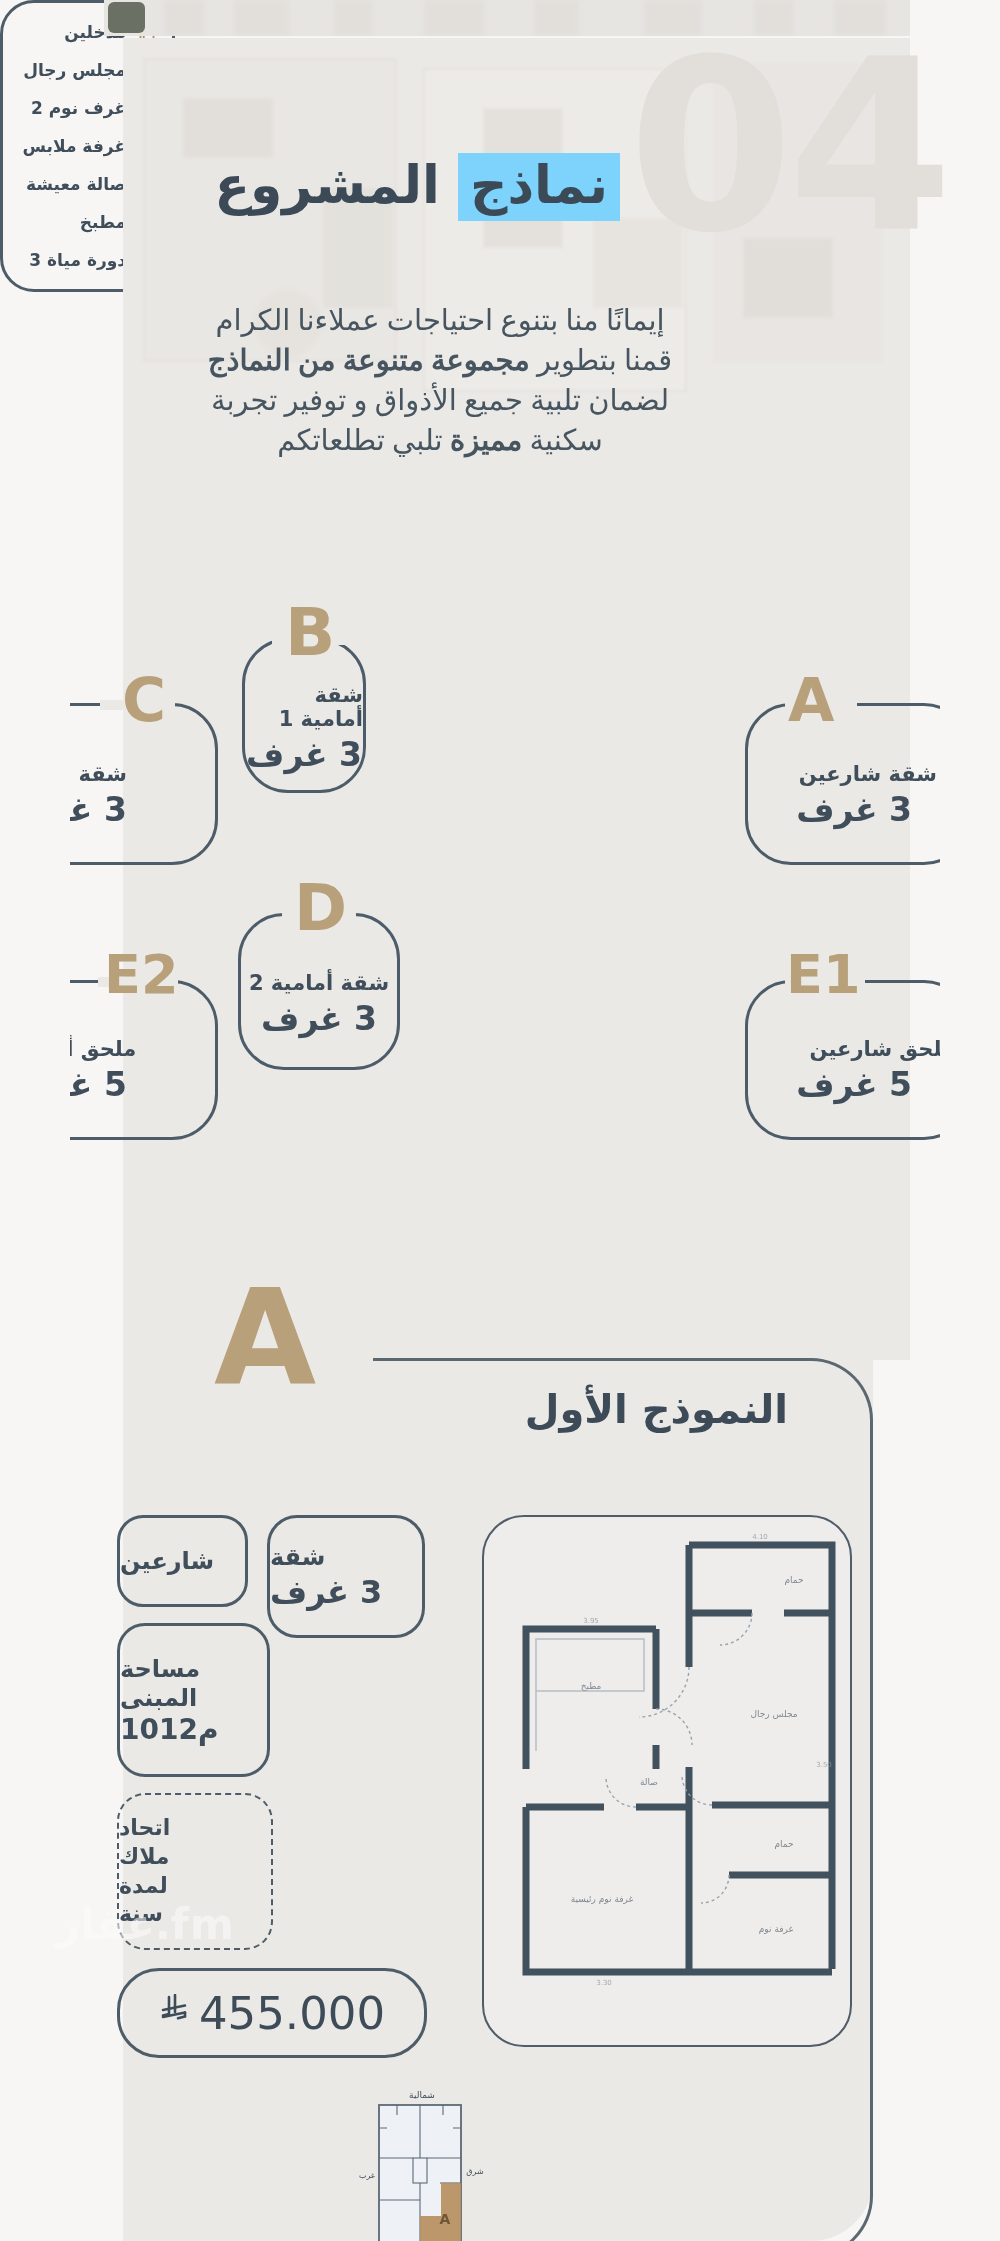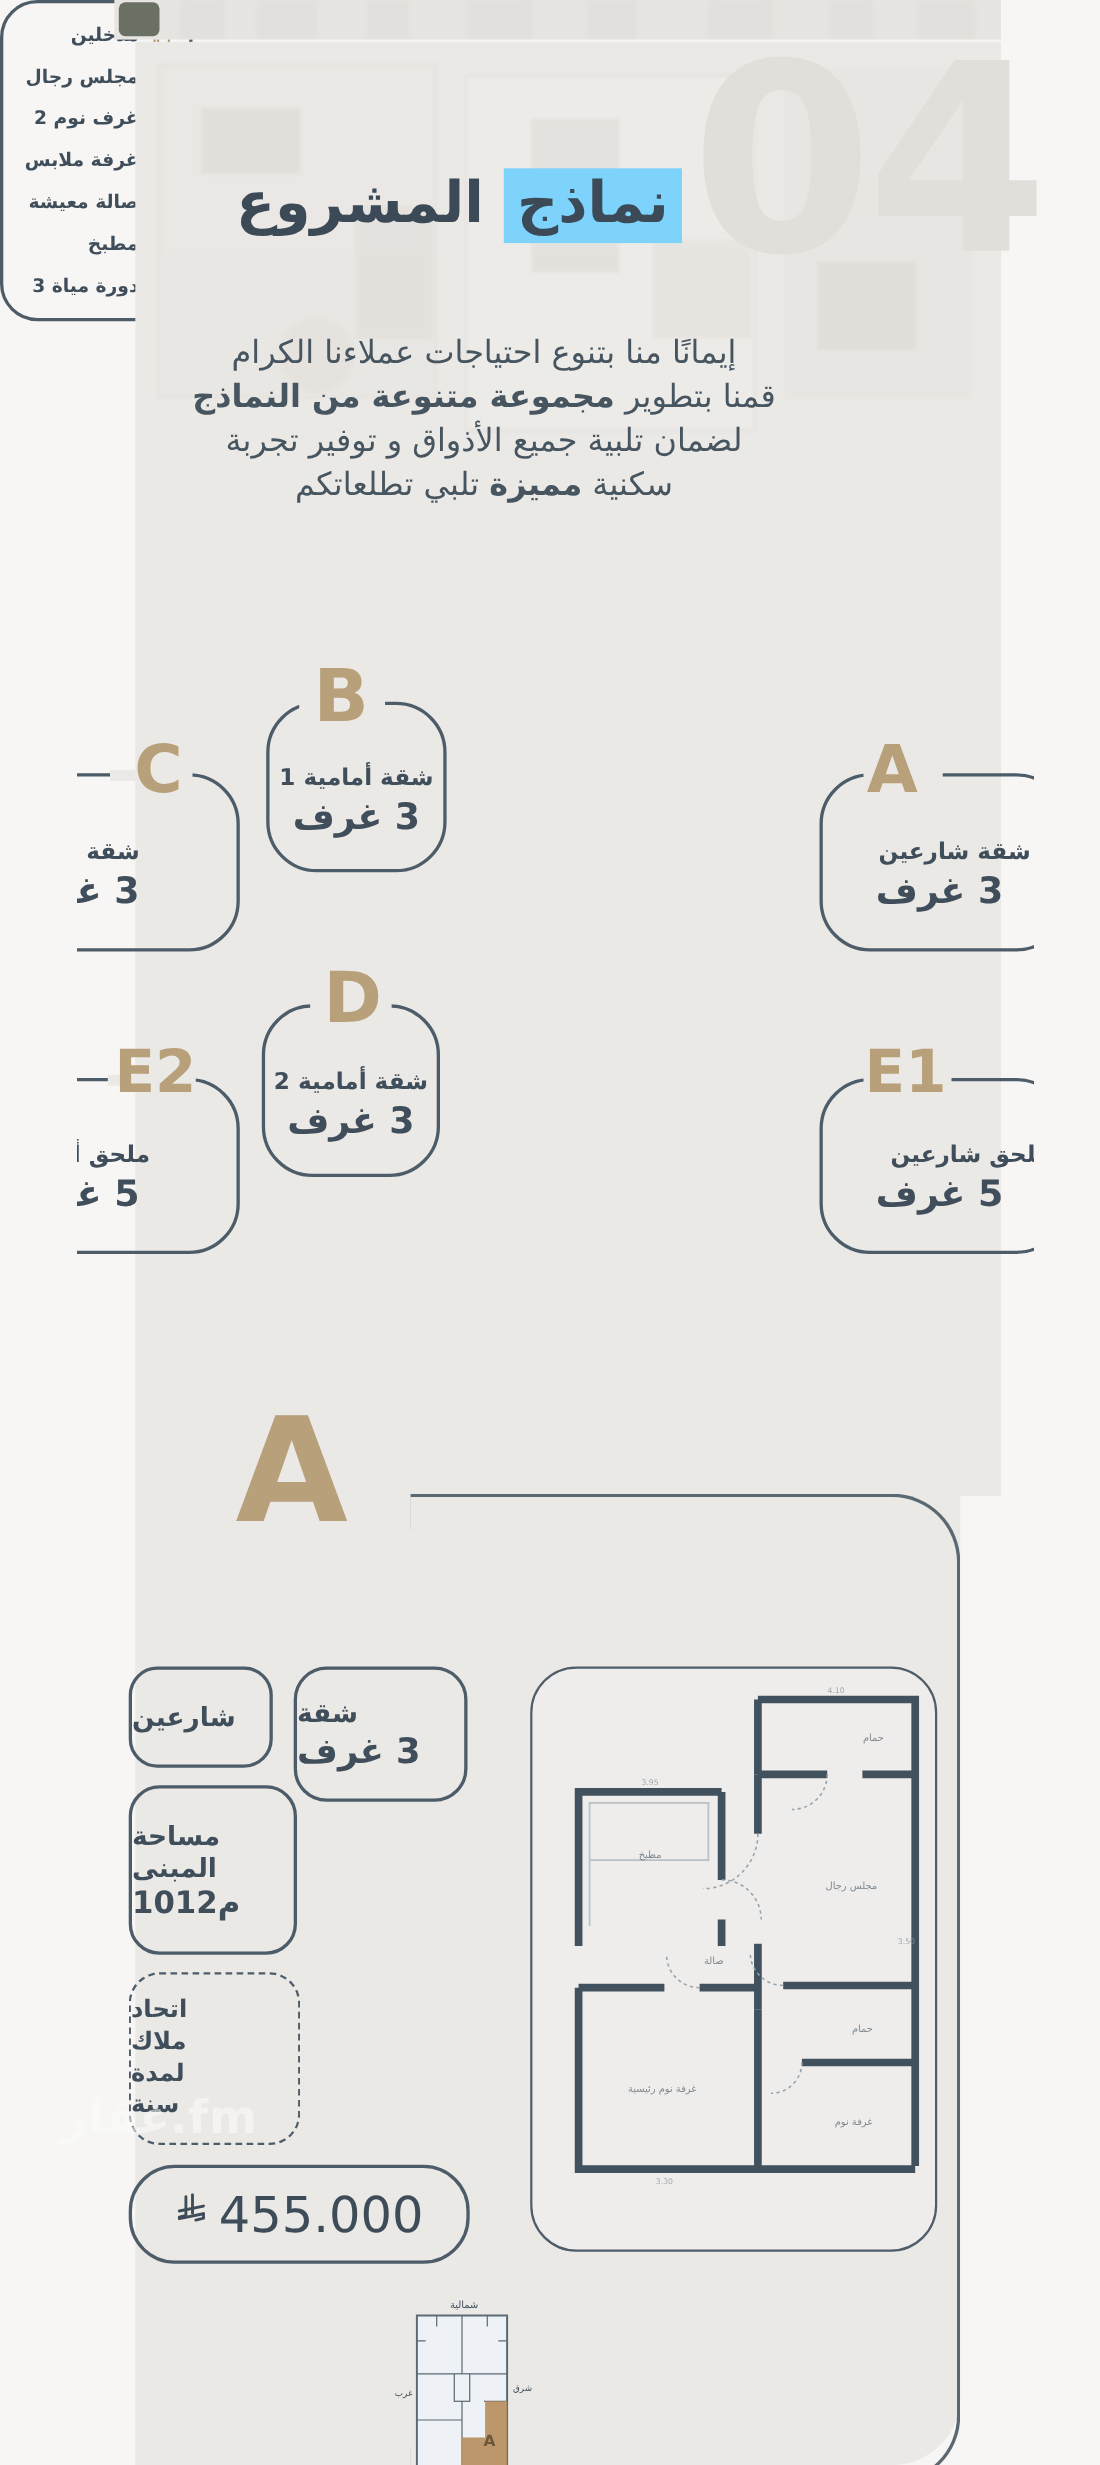--- a/index.html
+++ b/index.html
@@ -16,21 +16,21 @@
   .topstrip .sq{position:absolute;left:4px;top:2px;width:37px;height:31px;background:#6b7065;border-radius:6px;}
   .streak{position:absolute;top:0;height:36px;background:#dedbd7;opacity:.55;filter:blur(2px);}
 
   
   .ph{position:absolute;opacity:.5;filter:blur(1.5px);}
   .watermark06{left:628px;top:28px;width:300px;font-size:238px;font-weight:700;color:#e2dfda;letter-spacing:-6px;line-height:1;}
 
   .title{top:150px;right:380px;direction:rtl;white-space:nowrap;font-size:52px;font-weight:700;color:#3b4a56;line-height:1.35;}
   .title .hl{background:#7dd3fc;padding:2px 12px 6px 12px;}
 
-  .para{left:150px;top:300px;width:580px;text-align:center;direction:rtl;font-size:29px;line-height:40px;color:#46555f;}
+  .para{left:150px;top:300px;width:580px;text-align:center;direction:rtl;font-size:29px;line-height:40px;color:#46555f;font-family:Liberation Serif, serif;}
   .para b{font-weight:700;}
 
   
   .pill{position:absolute;border:3px solid #4c5c68;border-radius:46px;box-sizing:border-box;
         display:flex;flex-direction:column;align-items:center;justify-content:center;gap:4px;direction:rtl;}
   .pill .pname{font-size:21px;font-weight:700;color:#3f4e5a;}
   .pill .prooms{font-size:33px;font-weight:700;color:#3f4e5a;}
   .pill-clip{position:absolute;overflow:hidden;}
   .gapmask{position:absolute;height:10px;background:#ebe9e6;}
   .pletter{position:absolute;color:#b7a07a;font-weight:600;line-height:1;}
@@ -108,21 +108,21 @@
     <span>المشروع</span>
   </div>
 
   <div class="abs para">
     <span>إيمانًا منا بتنوع احتياجات عملاءنا الكرام</span><br>
     <span>قمنا بتطوير </span><b>مجموعة متنوعة من النماذج</b><br>
     <span>لضمان تلبية جميع الأذواق و توفير تجربة</span><br>
     <span>سكنية </span><b>مميزة</b><span> تلبي تطلعاتكم</span>
   </div>
 
-  <div class="abs pill" style="left:242px;top:638px;width:164px;height:155px;padding-top:26px;">
+  <div class="abs pill" style="left:242px;top:638px;width:124px;height:155px;padding-top:26px;">
     <div class="pname">شقة أمامية 1</div>
     <div class="prooms">3 غرف</div>
   </div>
   <div class="abs gapmask" style="left:272px;top:635px;width:78px;"></div>
   <div class="abs pletter" style="left:285px;top:600px;font-size:66px;">B</div>
 
   <div class="pill-clip abs" style="left:70px;top:698px;width:150px;height:172px;">
     <div class="pill" style="left:-62px;top:5px;width:210px;height:162px;align-items:flex-end;padding:22px 28px 0 0;">
       <div class="pname">شقة خلفية</div>
       <div class="prooms">3 غرف</div>
@@ -160,20 +160,21 @@
     <div class="pill" style="left:5px;top:5px;width:225px;height:160px;align-items:flex-start;padding:20px 0 0 0;">
       <div class="pname" style="margin-right:12px;">ملحق شارعين</div>
       <div class="prooms" style="margin-right:55px;">5 غرف</div>
     </div>
     <div class="gapmask" style="left:45px;top:2px;width:80px;"></div>
   </div>
   <div class="abs pletter" style="left:786px;top:948px;font-size:54px;">E1</div>
 
   <div class="abs bigA">A</div>
   <div class="abs frame"></div>
+  <div class="abs heading">النموذج الأول</div>
 
   <div class="obox" style="left:117px;top:1515px;width:131px;height:92px;border-radius:26px;">
     <div class="l1">شارعين</div>
   </div>
 
   <div class="obox" style="left:267px;top:1515px;width:158px;height:123px;border-radius:30px;gap:2px;">
     <div class="l1">شقة</div>
     <div class="l2">3 غرف</div>
   </div>
 

